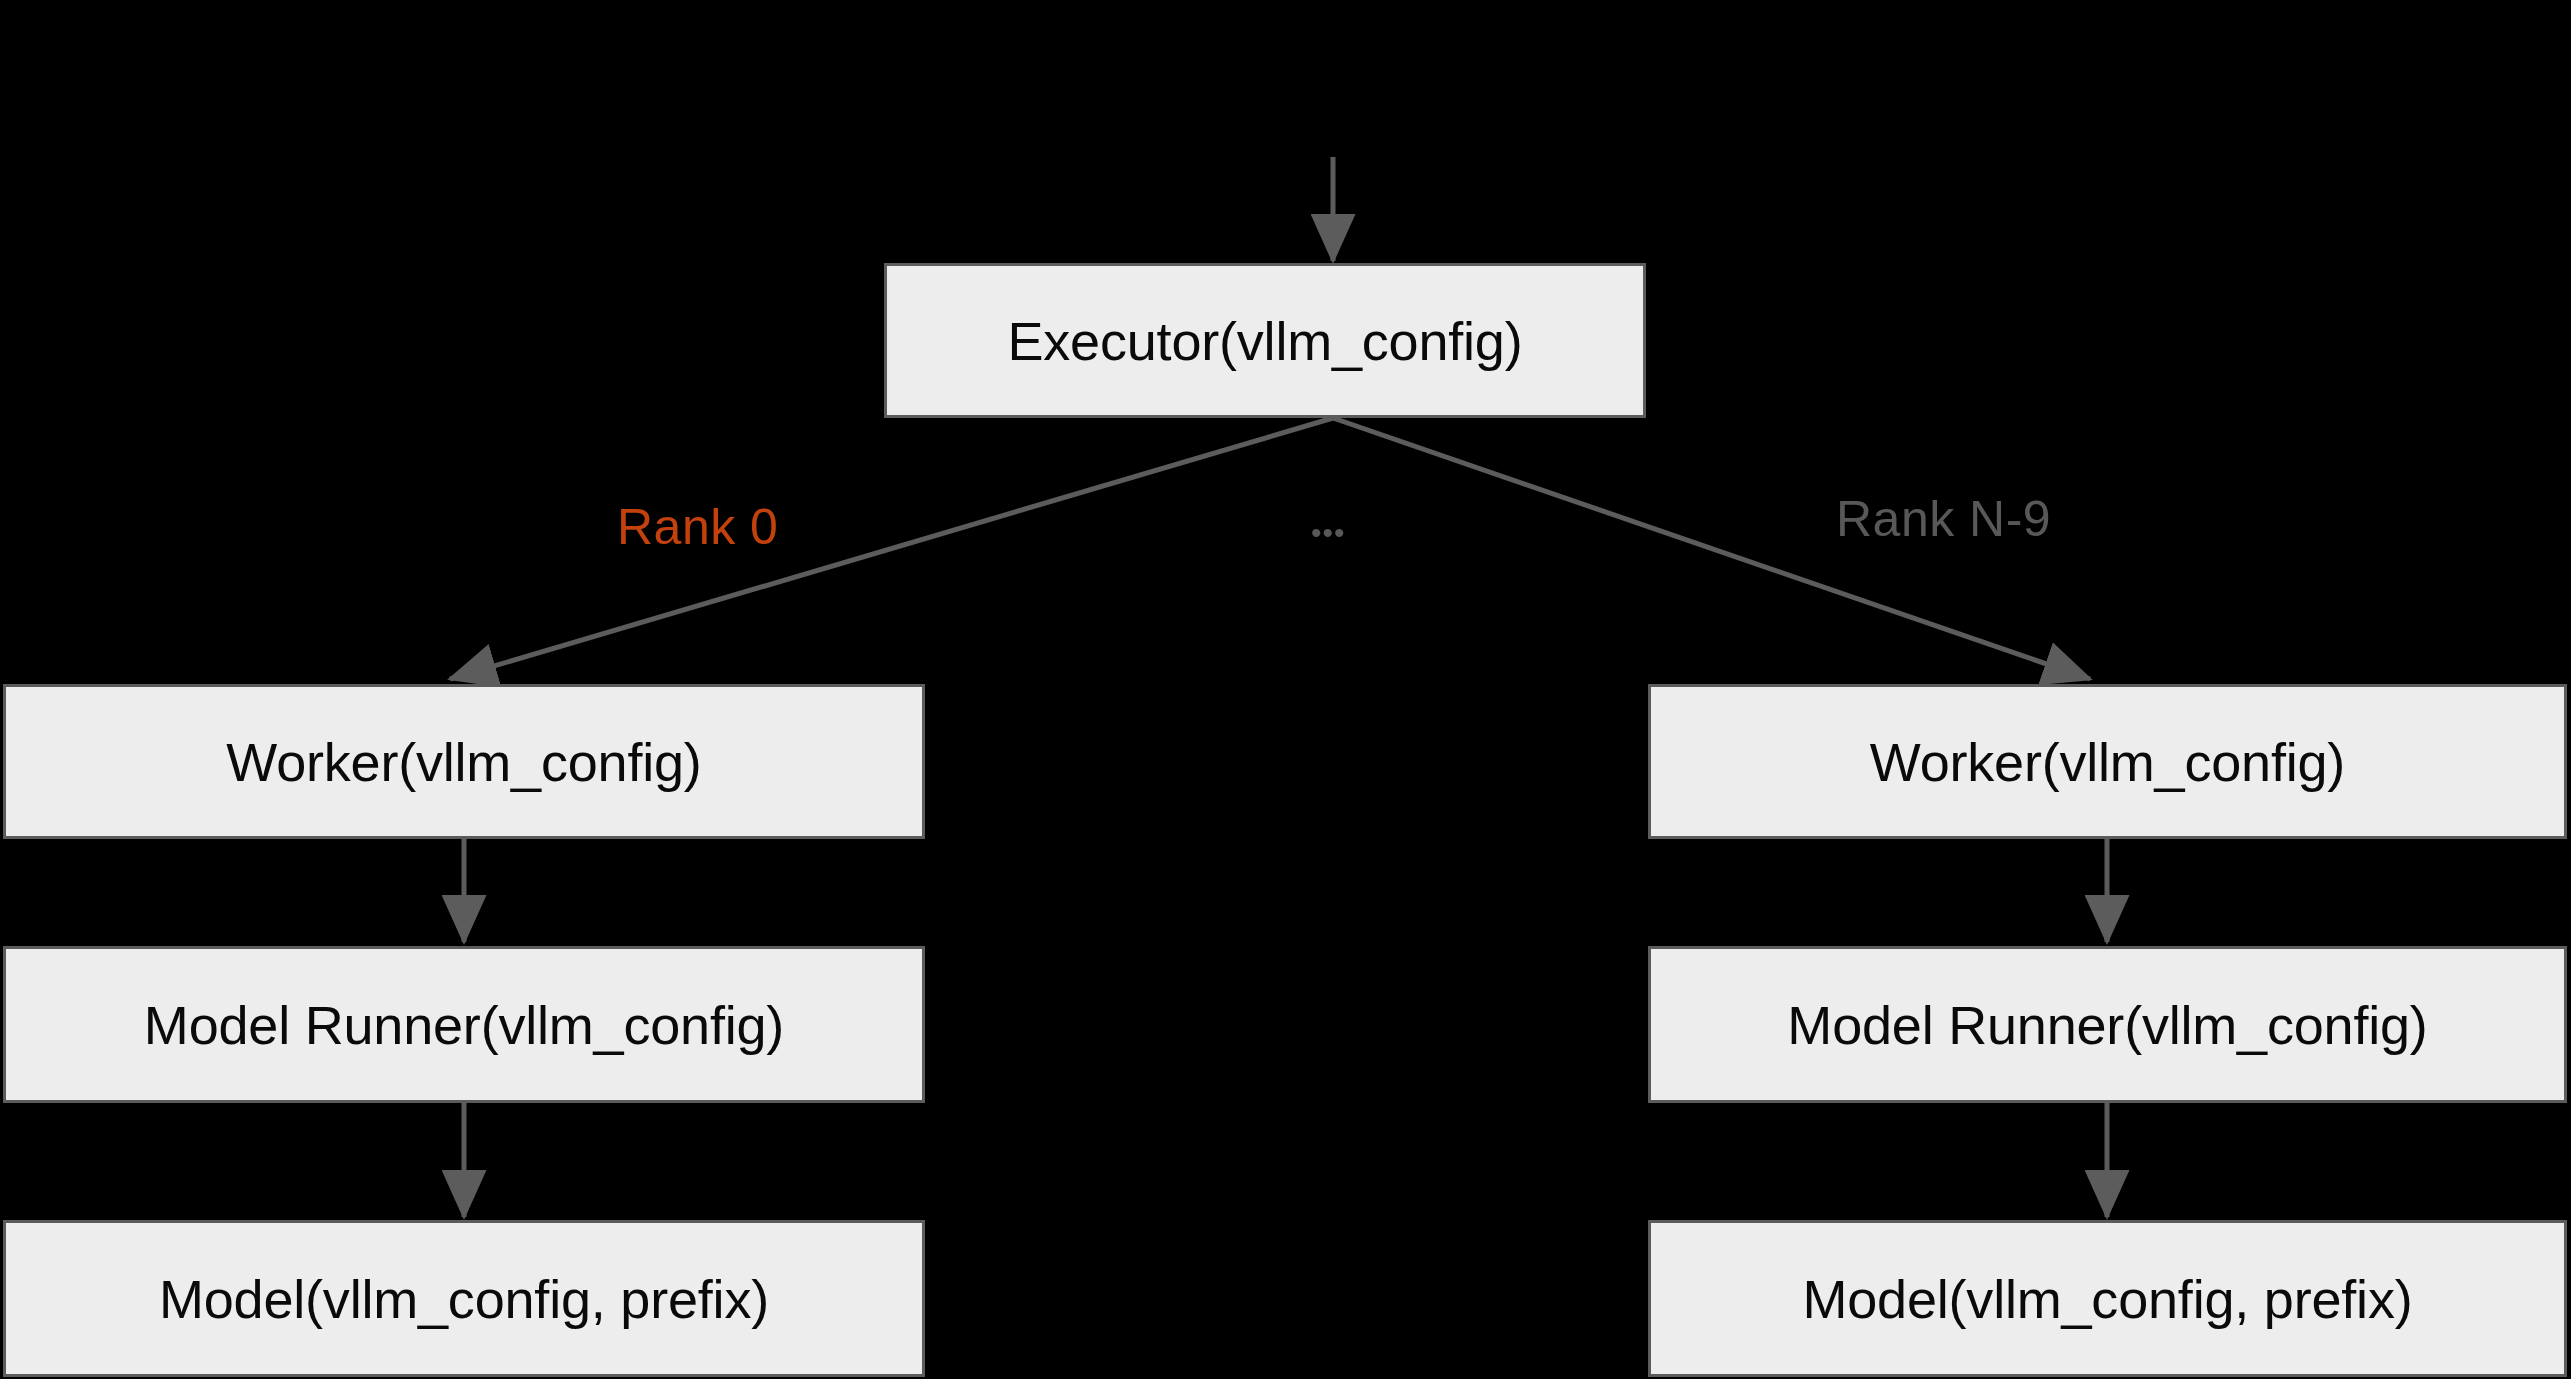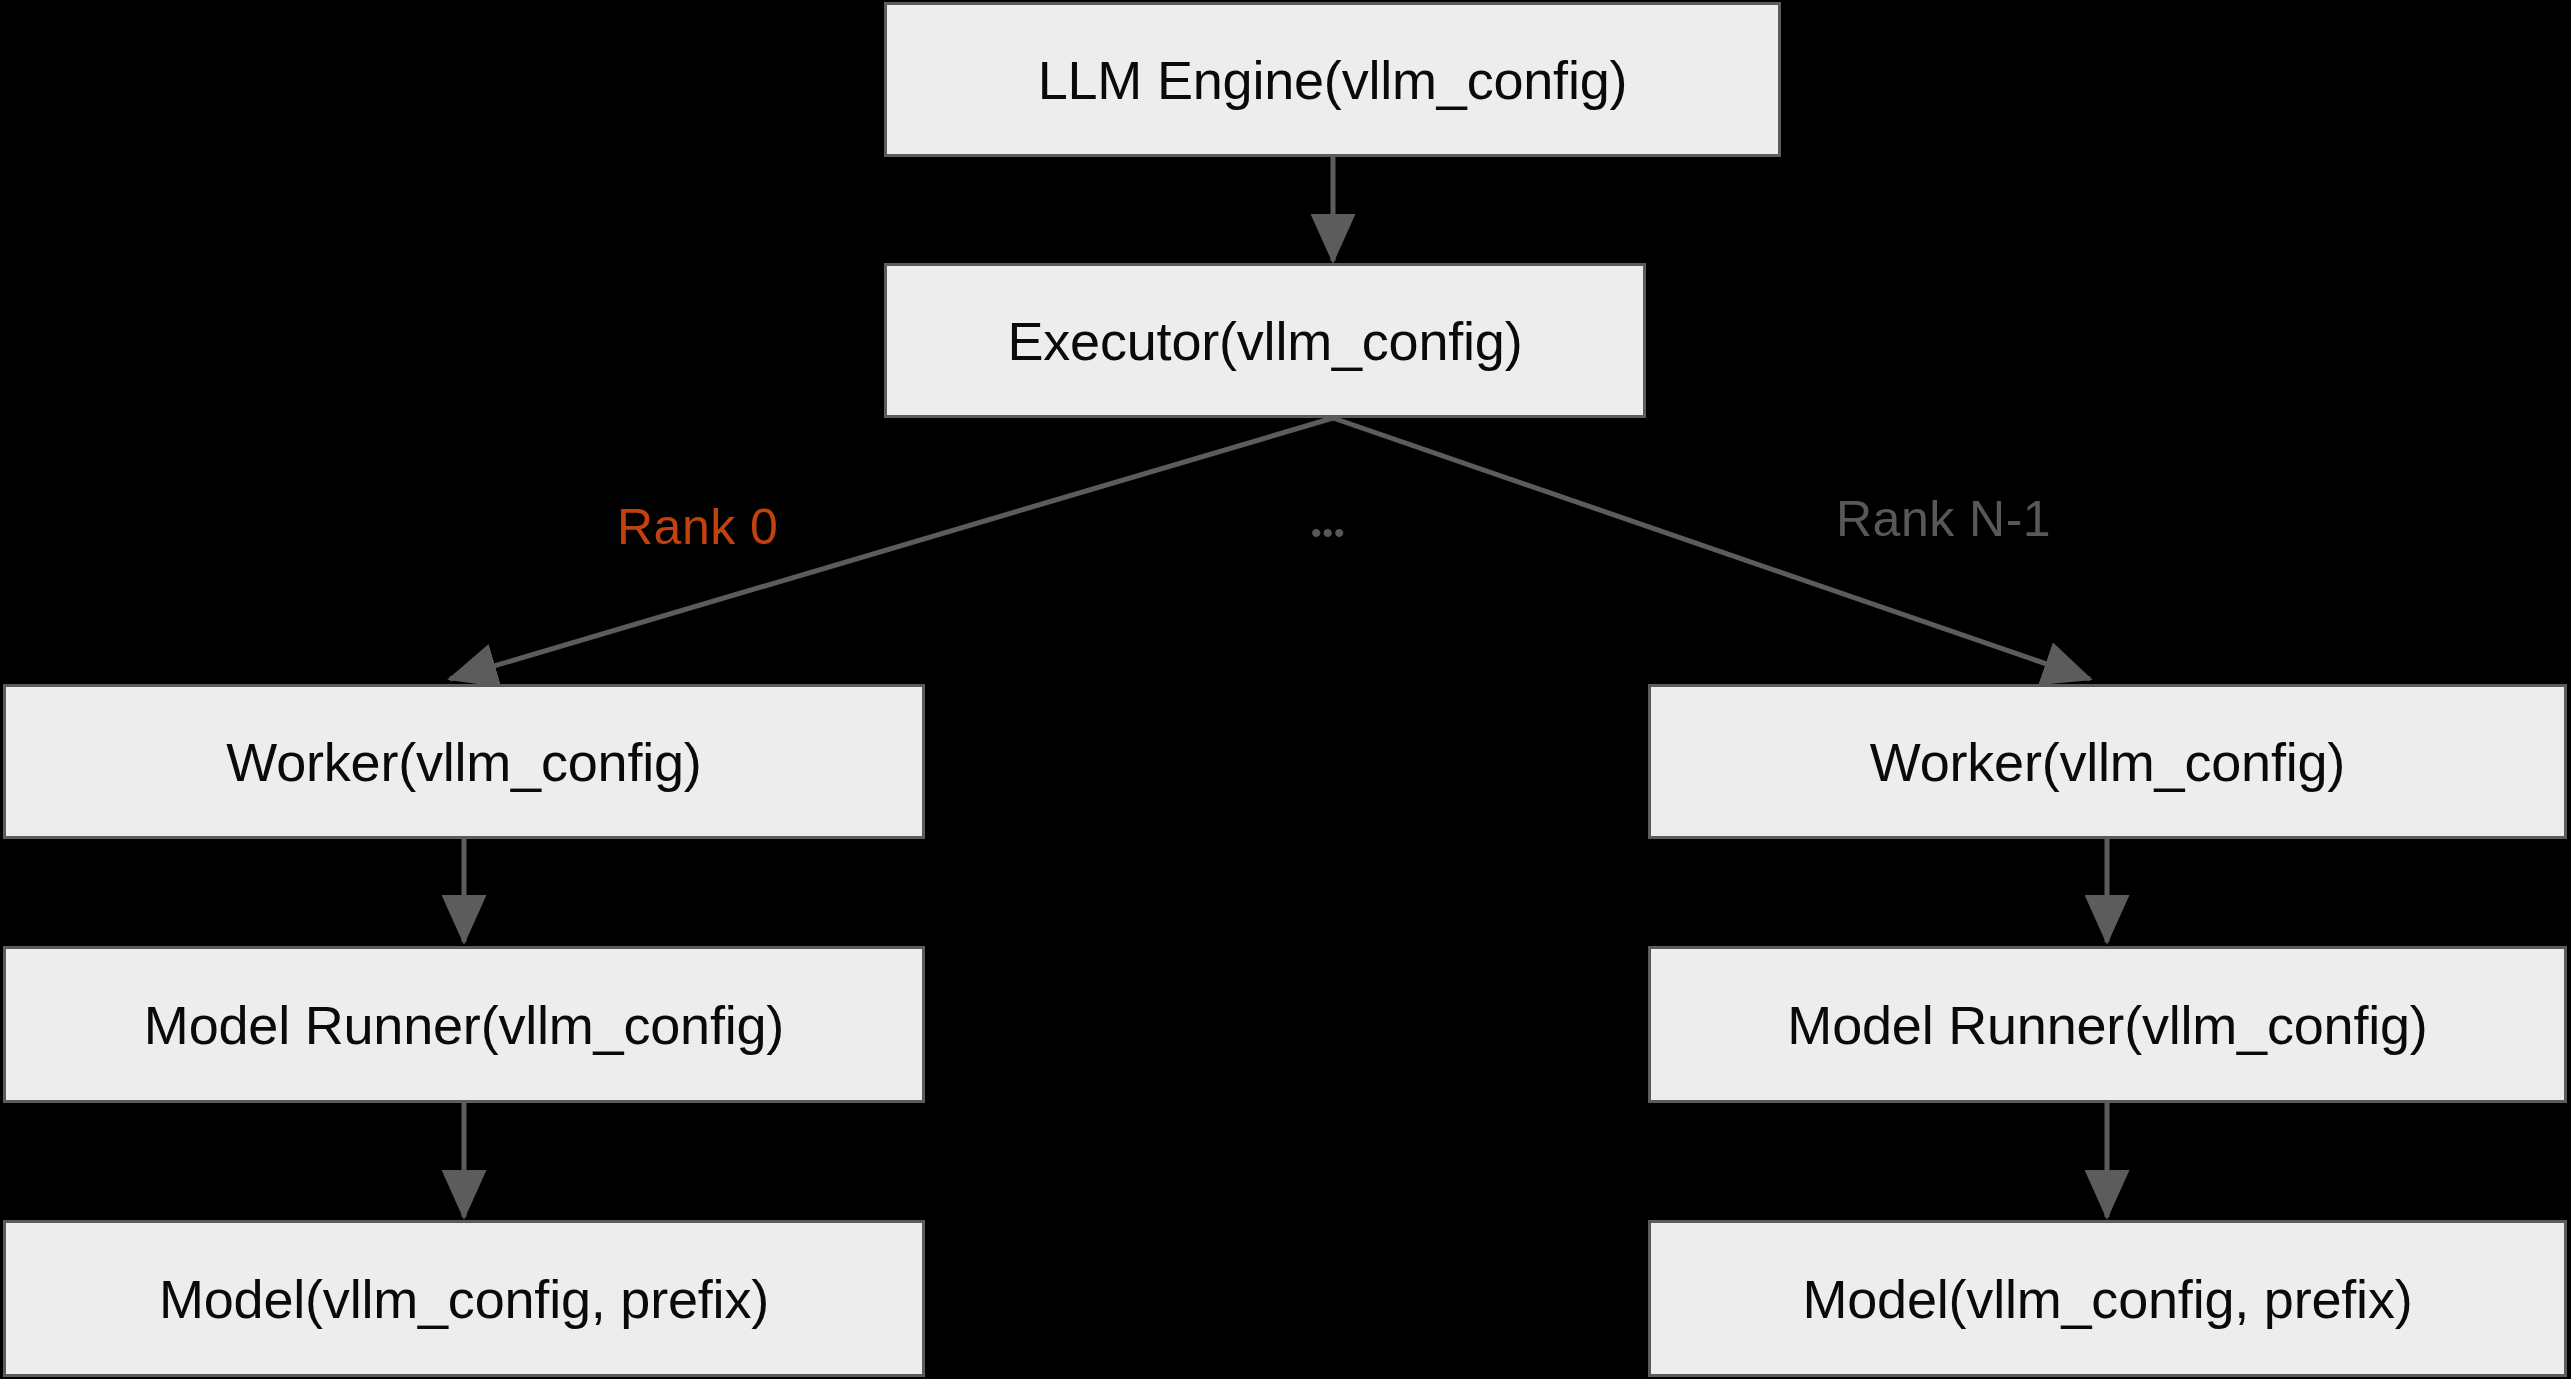--- a/index.html
+++ b/index.html
@@ -75,35 +75,34 @@
 
     <line x1="464" y1="839" x2="464" y2="942" stroke="#5c5c5c" stroke-width="5" marker-end="url(#arrowhead)"></line>
 
     <line x1="464" y1="1103" x2="464" y2="1217" stroke="#5c5c5c" stroke-width="5" marker-end="url(#arrowhead)"></line>
 
     <line x1="2107" y1="839" x2="2107" y2="942" stroke="#5c5c5c" stroke-width="5" marker-end="url(#arrowhead)"></line>
 
     <line x1="2107" y1="1103" x2="2107" y2="1217" stroke="#5c5c5c" stroke-width="5" marker-end="url(#arrowhead)"></line>
   </svg>
 
-  <div class="node-box" id="node-llm-engine" style="left: 884px; top: 2px; width: 897px; height: 155px; background: rgb(237, 237, 237); border-color: rgb(92, 92, 92); color: rgb(10, 10, 10);">LLM Engine(vllm_config)</div>
 
   <div class="node-box" id="node-executor" style="left: 884px; top: 263px; width: 762px; height: 155px; background: rgb(237, 237, 237); border-color: rgb(92, 92, 92); color: rgb(10, 10, 10);">Executor(vllm_config)</div>
 
   <div class="node-box" id="node-worker-rank0" style="left: 3px; top: 684px; width: 922px; height: 155px; background: rgb(237, 237, 237); border-color: rgb(92, 92, 92); color: rgb(10, 10, 10);">Worker(vllm_config)</div>
 
   <div class="node-box" id="node-model-runner-rank0" style="left: 3px; top: 946px; width: 922px; height: 157px; background: rgb(237, 237, 237); border-color: rgb(92, 92, 92); color: rgb(10, 10, 10);">Model Runner(vllm_config)</div>
 
   <div class="node-box" id="node-model-rank0" style="left: 3px; top: 1220px; width: 922px; height: 157px; background: rgb(237, 237, 237); border-color: rgb(92, 92, 92); color: rgb(10, 10, 10);">Model(vllm_config, prefix)</div>
 
   <div class="node-box" id="node-worker-rankn" style="left: 1648px; top: 684px; width: 919px; height: 155px; background: rgb(237, 237, 237); border-color: rgb(92, 92, 92); color: rgb(10, 10, 10);">Worker(vllm_config)</div>
 
   <div class="node-box" id="node-model-runner-rankn" style="left: 1648px; top: 946px; width: 919px; height: 157px; background: rgb(237, 237, 237); border-color: rgb(92, 92, 92); color: rgb(10, 10, 10);">Model Runner(vllm_config)</div>
 
   <div class="node-box" id="node-model-rankn" style="left: 1648px; top: 1220px; width: 919px; height: 157px; background: rgb(237, 237, 237); border-color: rgb(92, 92, 92); color: rgb(10, 10, 10);">Model(vllm_config, prefix)</div>
 
   <div class="edge-label" id="label-rank-0" style="left: 617px; top: 498px; color: #c2410c;">Rank 0</div>
 
-  <div class="edge-label" id="label-rank-n-1" style="left: 1836px; top: 490px; color: rgb(88, 88, 88);">Rank N-1</div>
+  <div class="edge-label" id="label-rank-n-1" style="left: 1836px; top: 490px; color: rgb(88, 88, 88);">Rank N-9</div>
 
   <div class="ellipsis-label" id="label-ellipsis" style="left: 1311px; top: 518px; color: rgb(88, 88, 88);">•••</div>
 
 </div>
 
 </body></html>

